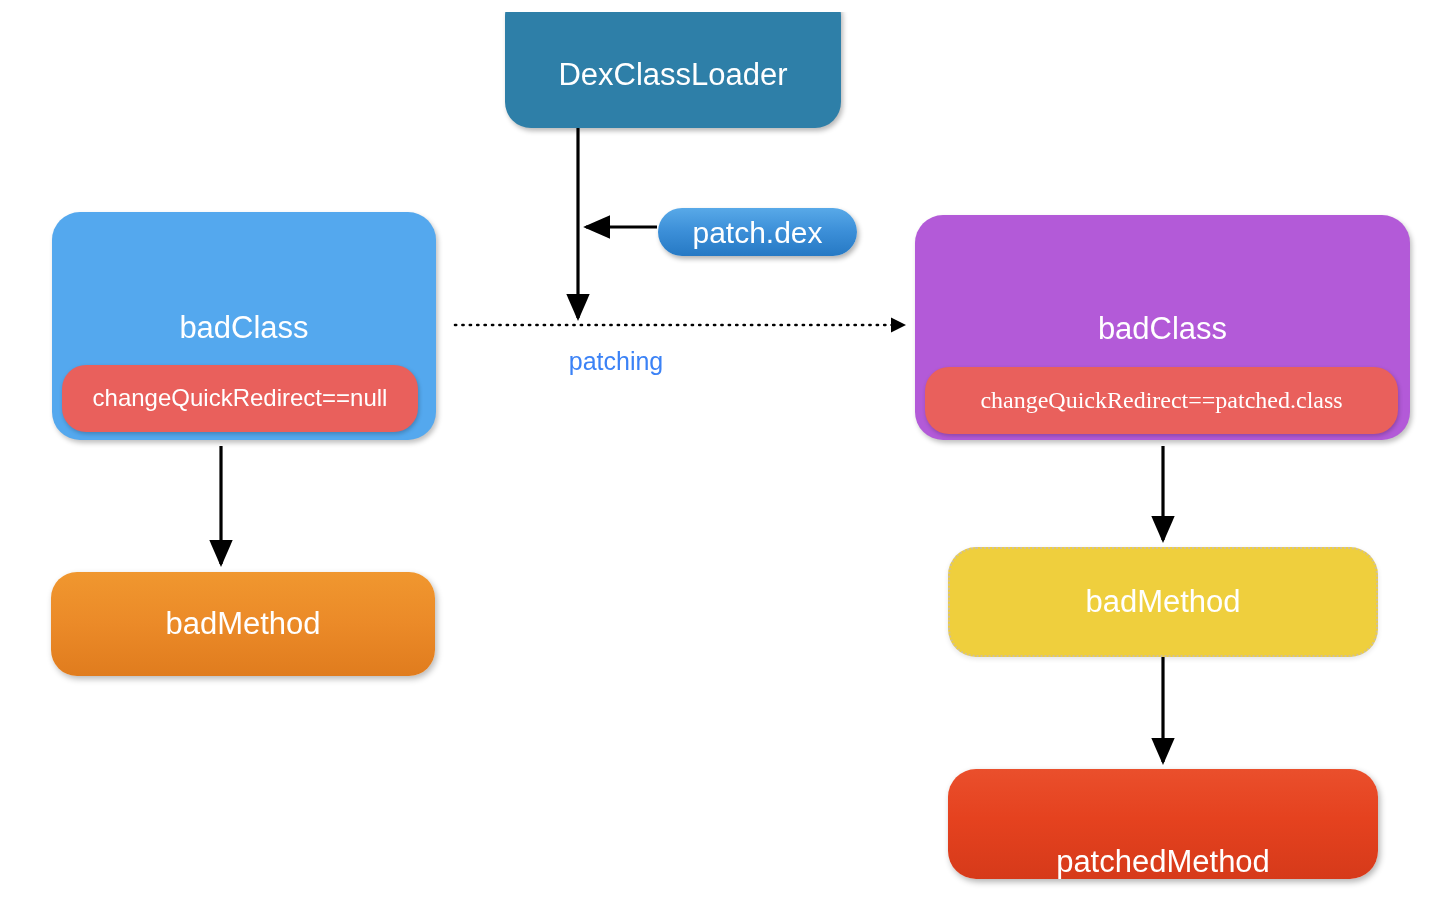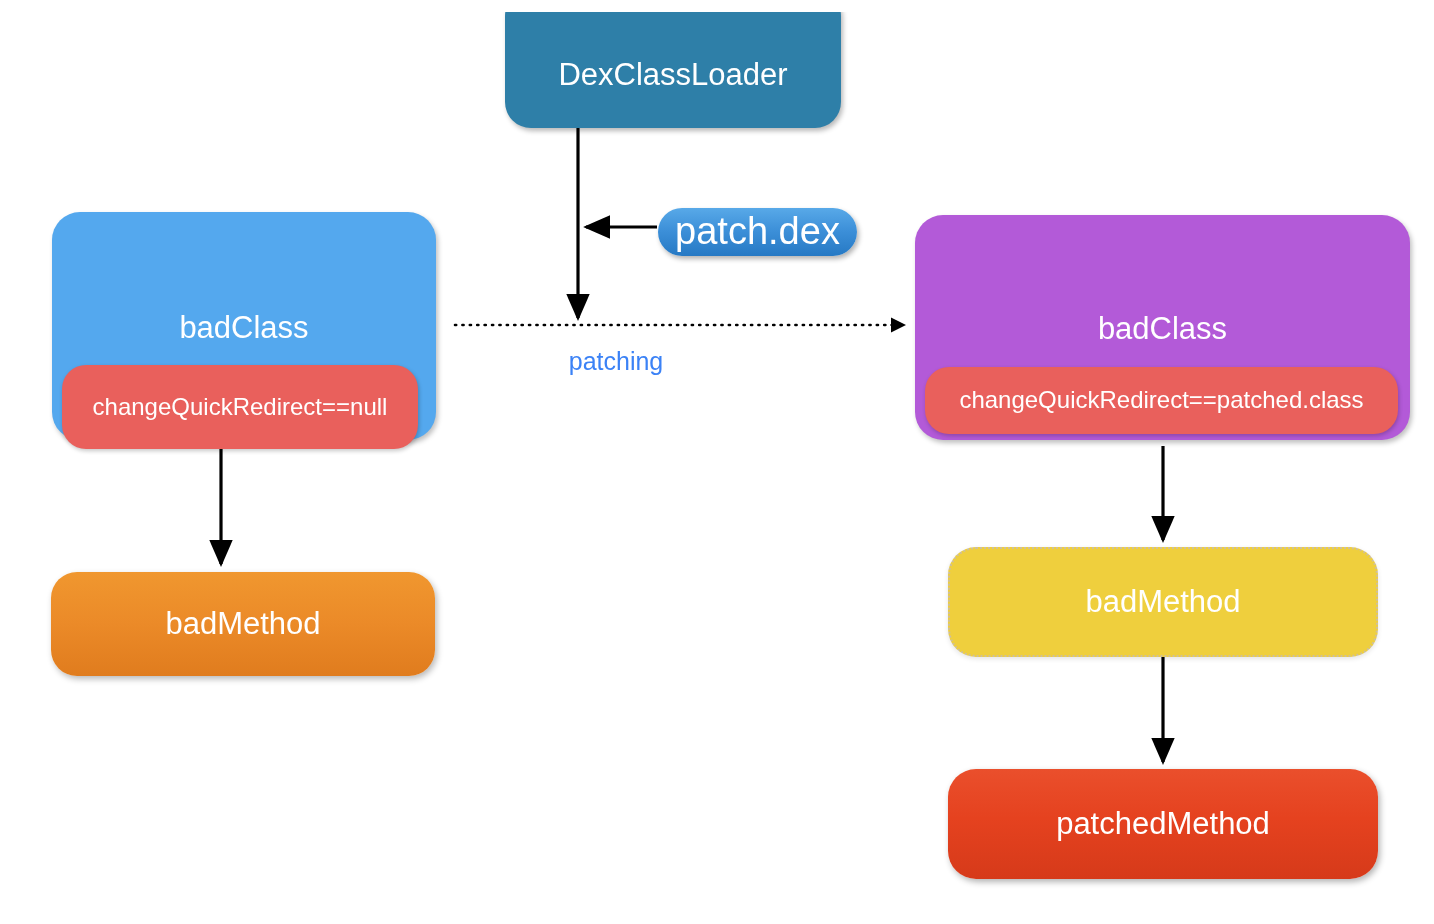--- a/index.html
+++ b/index.html
@@ -43,21 +43,21 @@
     padding-bottom: 36px;
   }
   
   #node-patchdex {
     left: 658px;
     top: 196px;
     width: 199px;
     height: 48px;
     background: linear-gradient(180deg, #58a9e8 0%, #3c8fd8 48%, #2679c4 100%);
     border-radius: 24px;
-    font-size: 38px;
+    font-size: 30px;
     box-shadow: 2px 3px 5px rgba(0,0,0,0.30);
   }
   
   #node-badclass-original {
     left: 52px;
     top: 200px;
     width: 384px;
     height: 228px;
     background: #54a8ee;
     border-radius: 28px;
@@ -102,29 +102,30 @@
     display: flex;
     align-items: center;
     justify-content: center;
     white-space: nowrap;
     box-shadow: 1px 2px 4px rgba(0,0,0,0.22);
   }
   #field-original {
     left: 10px;
     top: 153px;
     width: 356px;
-    height: 84px;
+    height: 67px;
     font-size: 24px;
   }
   #field-patched {
     left: 10px;
     top: 152px;
     width: 473px;
     height: 67px;
     font-size: 24px;
+    font-family: Liberation Serif, serif;
   }
   
   #node-badmethod-original {
     left: 51px;
     top: 560px;
     width: 384px;
     height: 104px;
     background: linear-gradient(180deg, #f0972f 0%, #eb8a28 50%, #e07c1e 100%);
     border-radius: 26px;
     font-size: 31px;
@@ -145,20 +146,21 @@
   
   #node-patchedmethod {
     left: 948px;
     top: 757px;
     width: 430px;
     height: 110px;
     background: linear-gradient(180deg, #ea4f2c 0%, #e5421f 45%, #d63a1a 100%);
     border-radius: 28px;
     font-size: 31px;
     box-shadow: 2px 3px 6px rgba(0,0,0,0.30);
+    align-items: flex-end;
   }
   
   #label-patching {
     position: absolute;
     left: 556px;
     top: 335px;
     width: 120px;
     font-size: 25px;
     color: #3b82f6;
     text-align: center;

